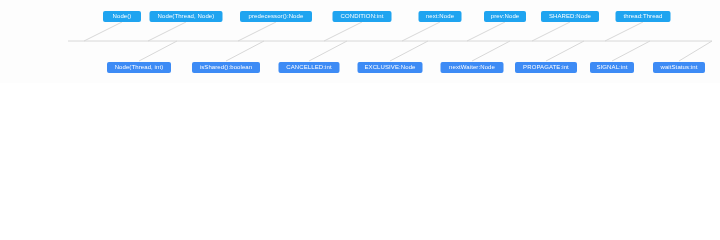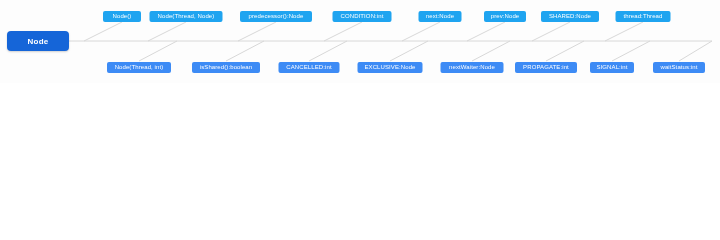--- a/index.html
+++ b/index.html
@@ -76,21 +76,20 @@
       <line x1="139" y1="61" x2="177" y2="41" stroke="#d8d8d8" stroke-width="1"></line>
       <line x1="226" y1="61" x2="264" y2="41" stroke="#d8d8d8" stroke-width="1"></line>
       <line x1="309" y1="61" x2="347" y2="41" stroke="#d8d8d8" stroke-width="1"></line>
       <line x1="390" y1="61" x2="428" y2="41" stroke="#d8d8d8" stroke-width="1"></line>
       <line x1="472" y1="61" x2="510" y2="41" stroke="#d8d8d8" stroke-width="1"></line>
       <line x1="546" y1="61" x2="584" y2="41" stroke="#d8d8d8" stroke-width="1"></line>
       <line x1="612" y1="61" x2="650" y2="41" stroke="#d8d8d8" stroke-width="1"></line>
       <line x1="679" y1="61" x2="712" y2="41" stroke="#d8d8d8" stroke-width="1"></line>
     </svg>
 
-  <div class="root-node" style="left: 7px; top: 31px; width: 62px; height: 20px; background: rgb(21, 101, 216); color: rgb(255, 255, 255);">Node</div>
 
   <div id="branch-layer">
       <div class="label top" style="left: 122px; top: 10.5px; min-width: 38px; background: rgb(31, 164, 240);">Node()</div>
       <div class="label top" style="left: 186px; top: 10.5px; min-width: 73px; background: rgb(31, 164, 240);">Node(Thread, Node)</div>
       <div class="label top" style="left: 276px; top: 10.5px; min-width: 72px; background: rgb(31, 164, 240);">predecessor():Node</div>
       <div class="label top" style="left: 362px; top: 10.5px; min-width: 59px; background: rgb(31, 164, 240);">CONDITION:int</div>
       <div class="label top" style="left: 440px; top: 10.5px; min-width: 43px; background: rgb(31, 164, 240);">next:Node</div>
       <div class="label top" style="left: 505px; top: 10.5px; min-width: 42px; background: rgb(31, 164, 240);">prev:Node</div>
       <div class="label top" style="left: 570px; top: 10.5px; min-width: 58px; background: rgb(31, 164, 240);">SHARED:Node</div>
       <div class="label top" style="left: 643px; top: 10.5px; min-width: 55px; background: rgb(31, 164, 240);">thread:Thread</div>

